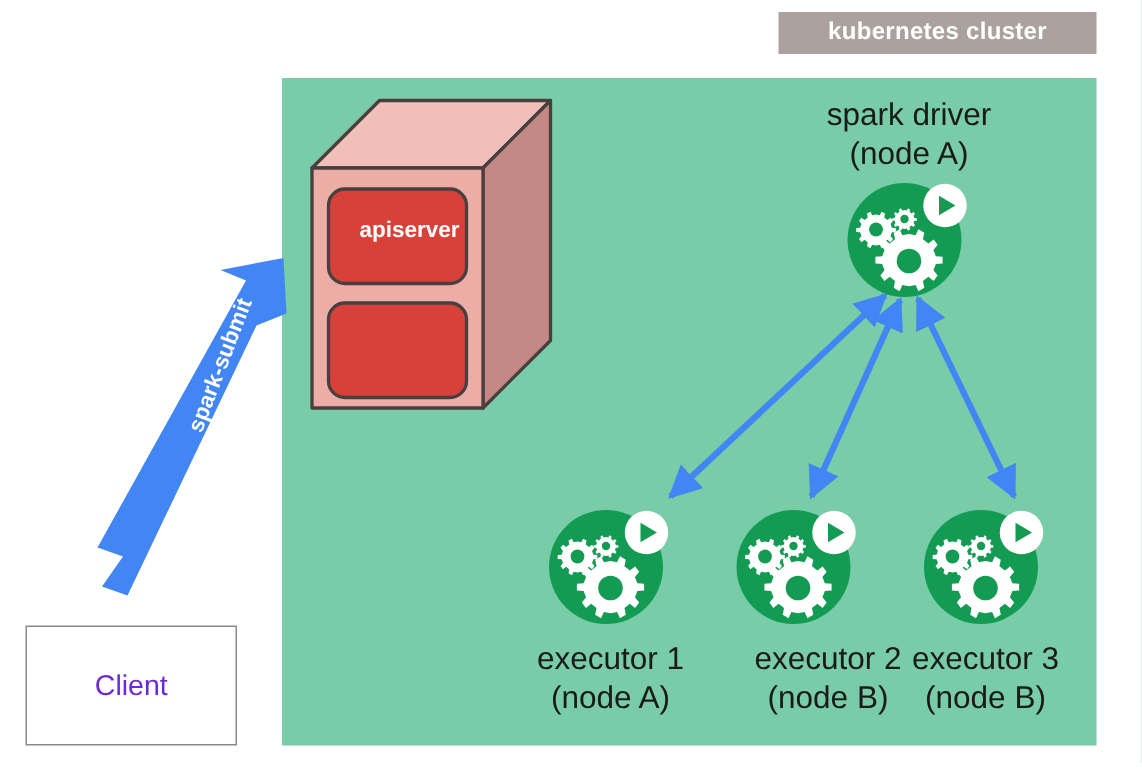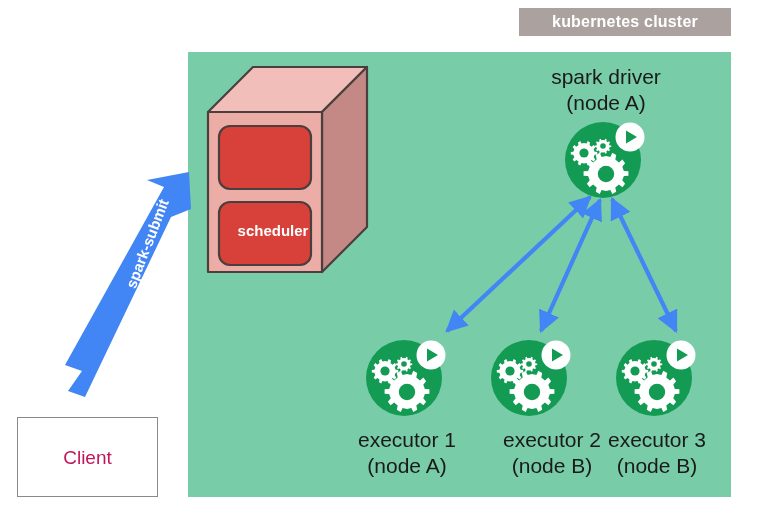--- a/index.html
+++ b/index.html
@@ -112,21 +112,21 @@
     left: 17px; top: 417px;
     width: 141px; height: 80px;
     background: #ffffff;
     border: 1px solid #8a8a8a;
     display: flex;
     align-items: center;
     justify-content: center;
     box-sizing: border-box;
   }
   #client-box .client-text {
-    color: #be185d;
+    color: #6d28d9;
     font-size: 19px;
     line-height: 1;
   }
 </style>
 </head>
 <body>
 
 <div id="stage">
 
   <div class="abs" id="cluster-rect"></div>
@@ -141,21 +141,21 @@
       <polygon points="3,50 48,5 162,5 117,50" fill="#F2BEB9" stroke="#4A3F3E" stroke-width="2.2" stroke-linejoin="round"></polygon>
 
       <polygon points="117,50 162,5 162,165 117,210" fill="#C48984" stroke="#4A3F3E" stroke-width="2.2" stroke-linejoin="round"></polygon>
 
       <rect x="3" y="50" width="114" height="160" fill="#EDADA7" stroke="#4A3F3E" stroke-width="2.2" stroke-linejoin="round"></rect>
 
       <rect x="14" y="64" width="92" height="63" rx="11" ry="11" fill="#D8413A" stroke="#4A3F3E" stroke-width="2.2"></rect>
 
       <rect x="14" y="140" width="92" height="63" rx="11" ry="11" fill="#D8413A" stroke="#4A3F3E" stroke-width="2.2"></rect>
     </svg>
-    <span class="cube-label" id="label-scheduler">scheduler</span>
+    <span class="cube-label" id="label-apiserver">apiserver</span>
   </div>
 
   <svg class="abs" id="connectors" viewBox="0 0 761 516" xmlns="http://www.w3.org/2000/svg">
     <defs>
       <marker id="ah-start" viewBox="0 0 10 10" refX="9" refY="5" markerWidth="5.2" markerHeight="5.2" orient="auto-start-reverse">
         <path d="M 0 0 L 10 5 L 0 10 z" fill="#4285F4"></path>
       </marker>
       <marker id="ah-end" viewBox="0 0 10 10" refX="9" refY="5" markerWidth="5.2" markerHeight="5.2" orient="auto">
         <path d="M 0 0 L 10 5 L 0 10 z" fill="#4285F4"></path>
       </marker>

